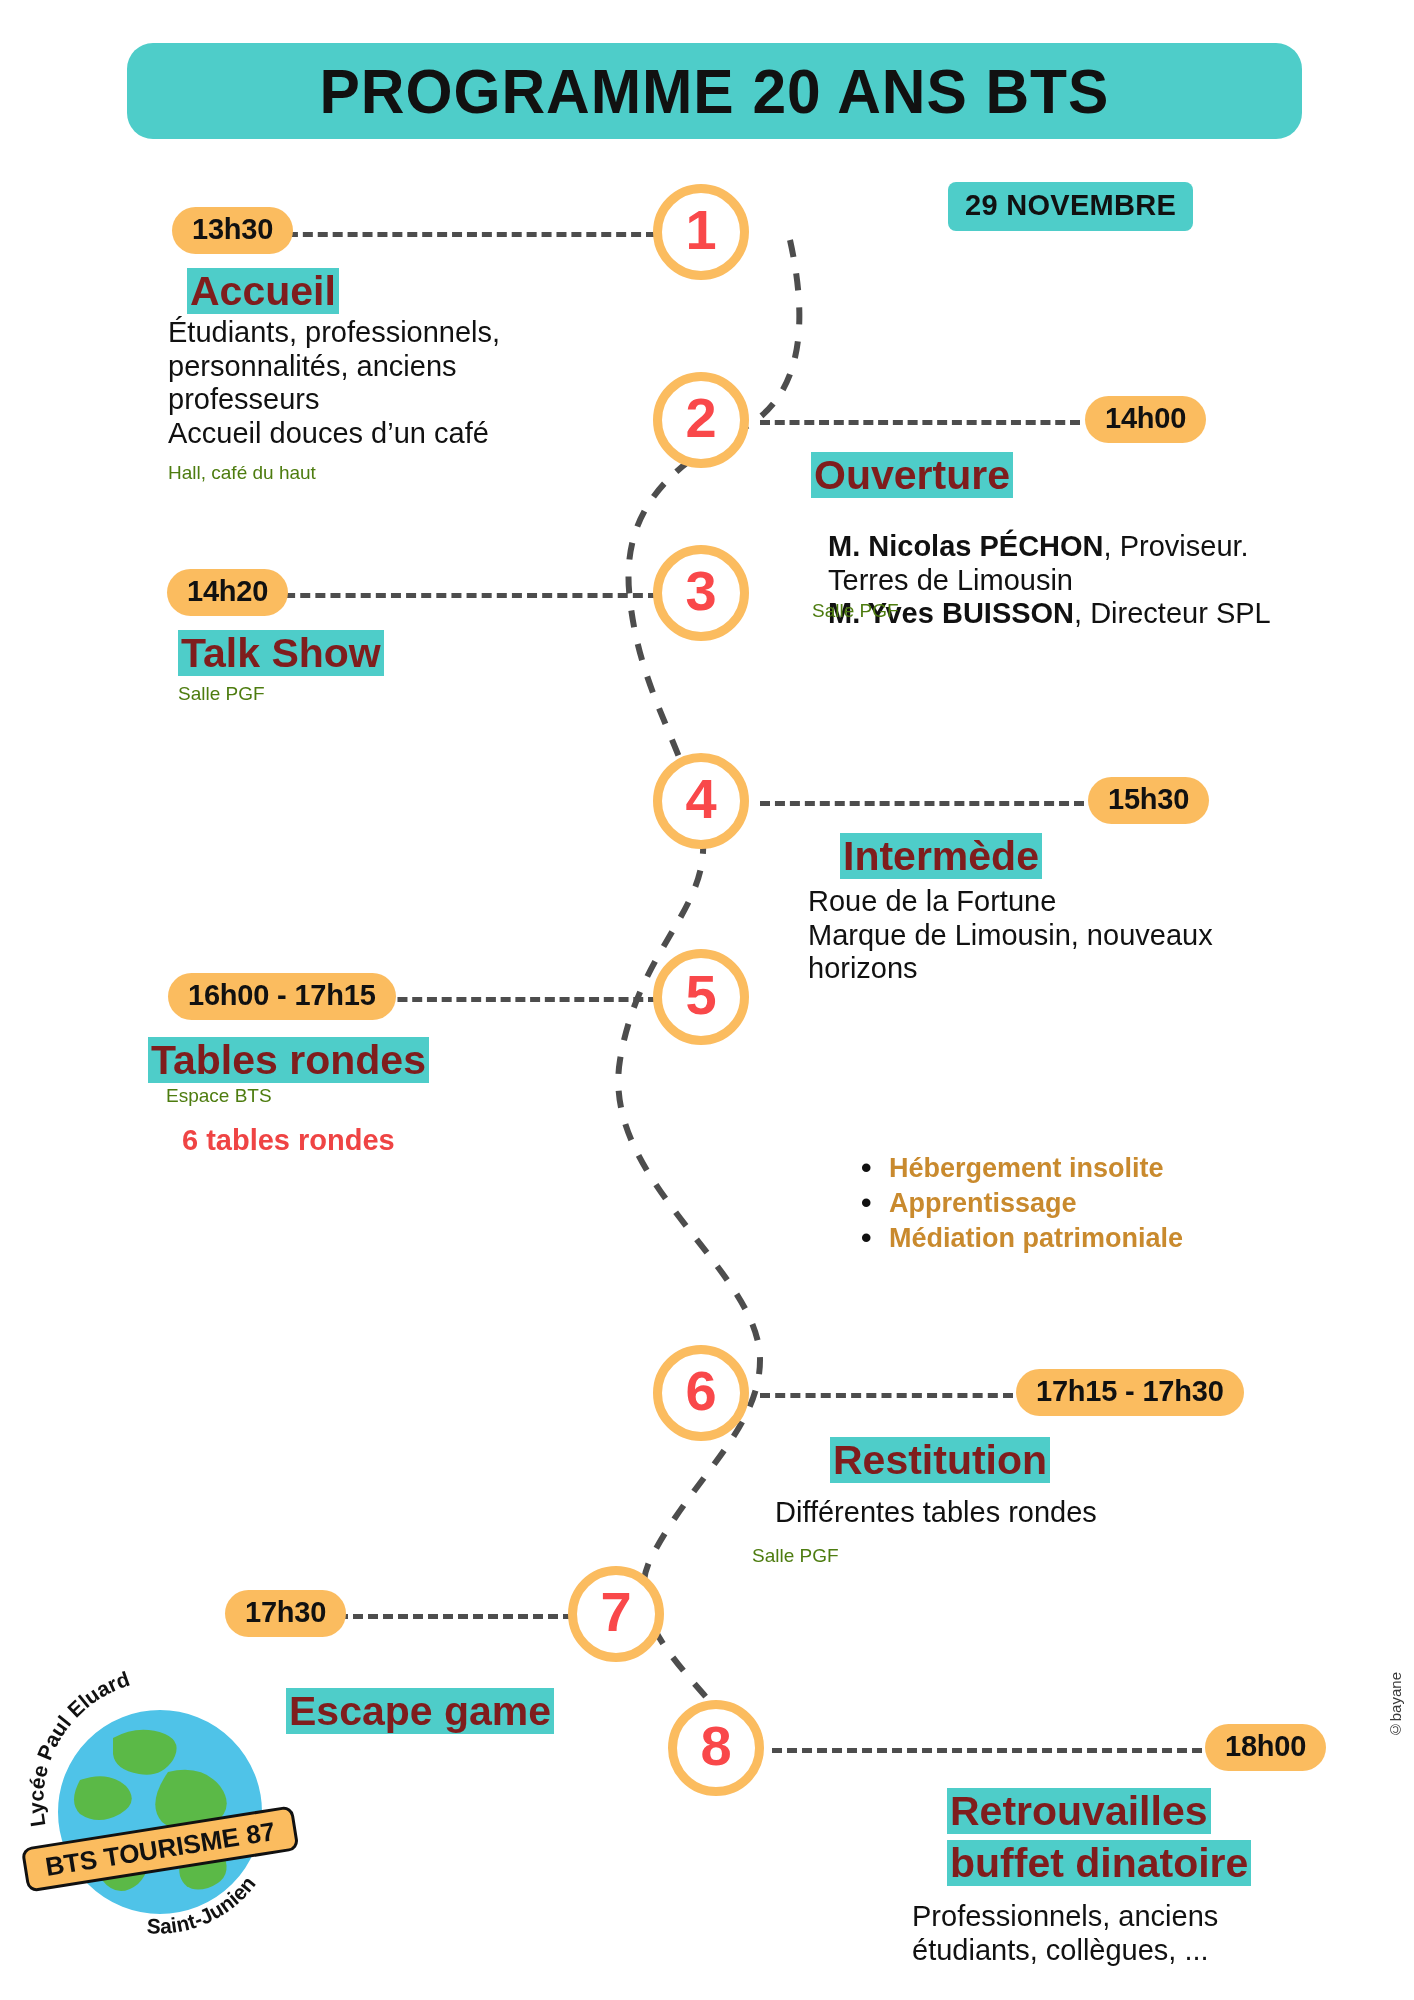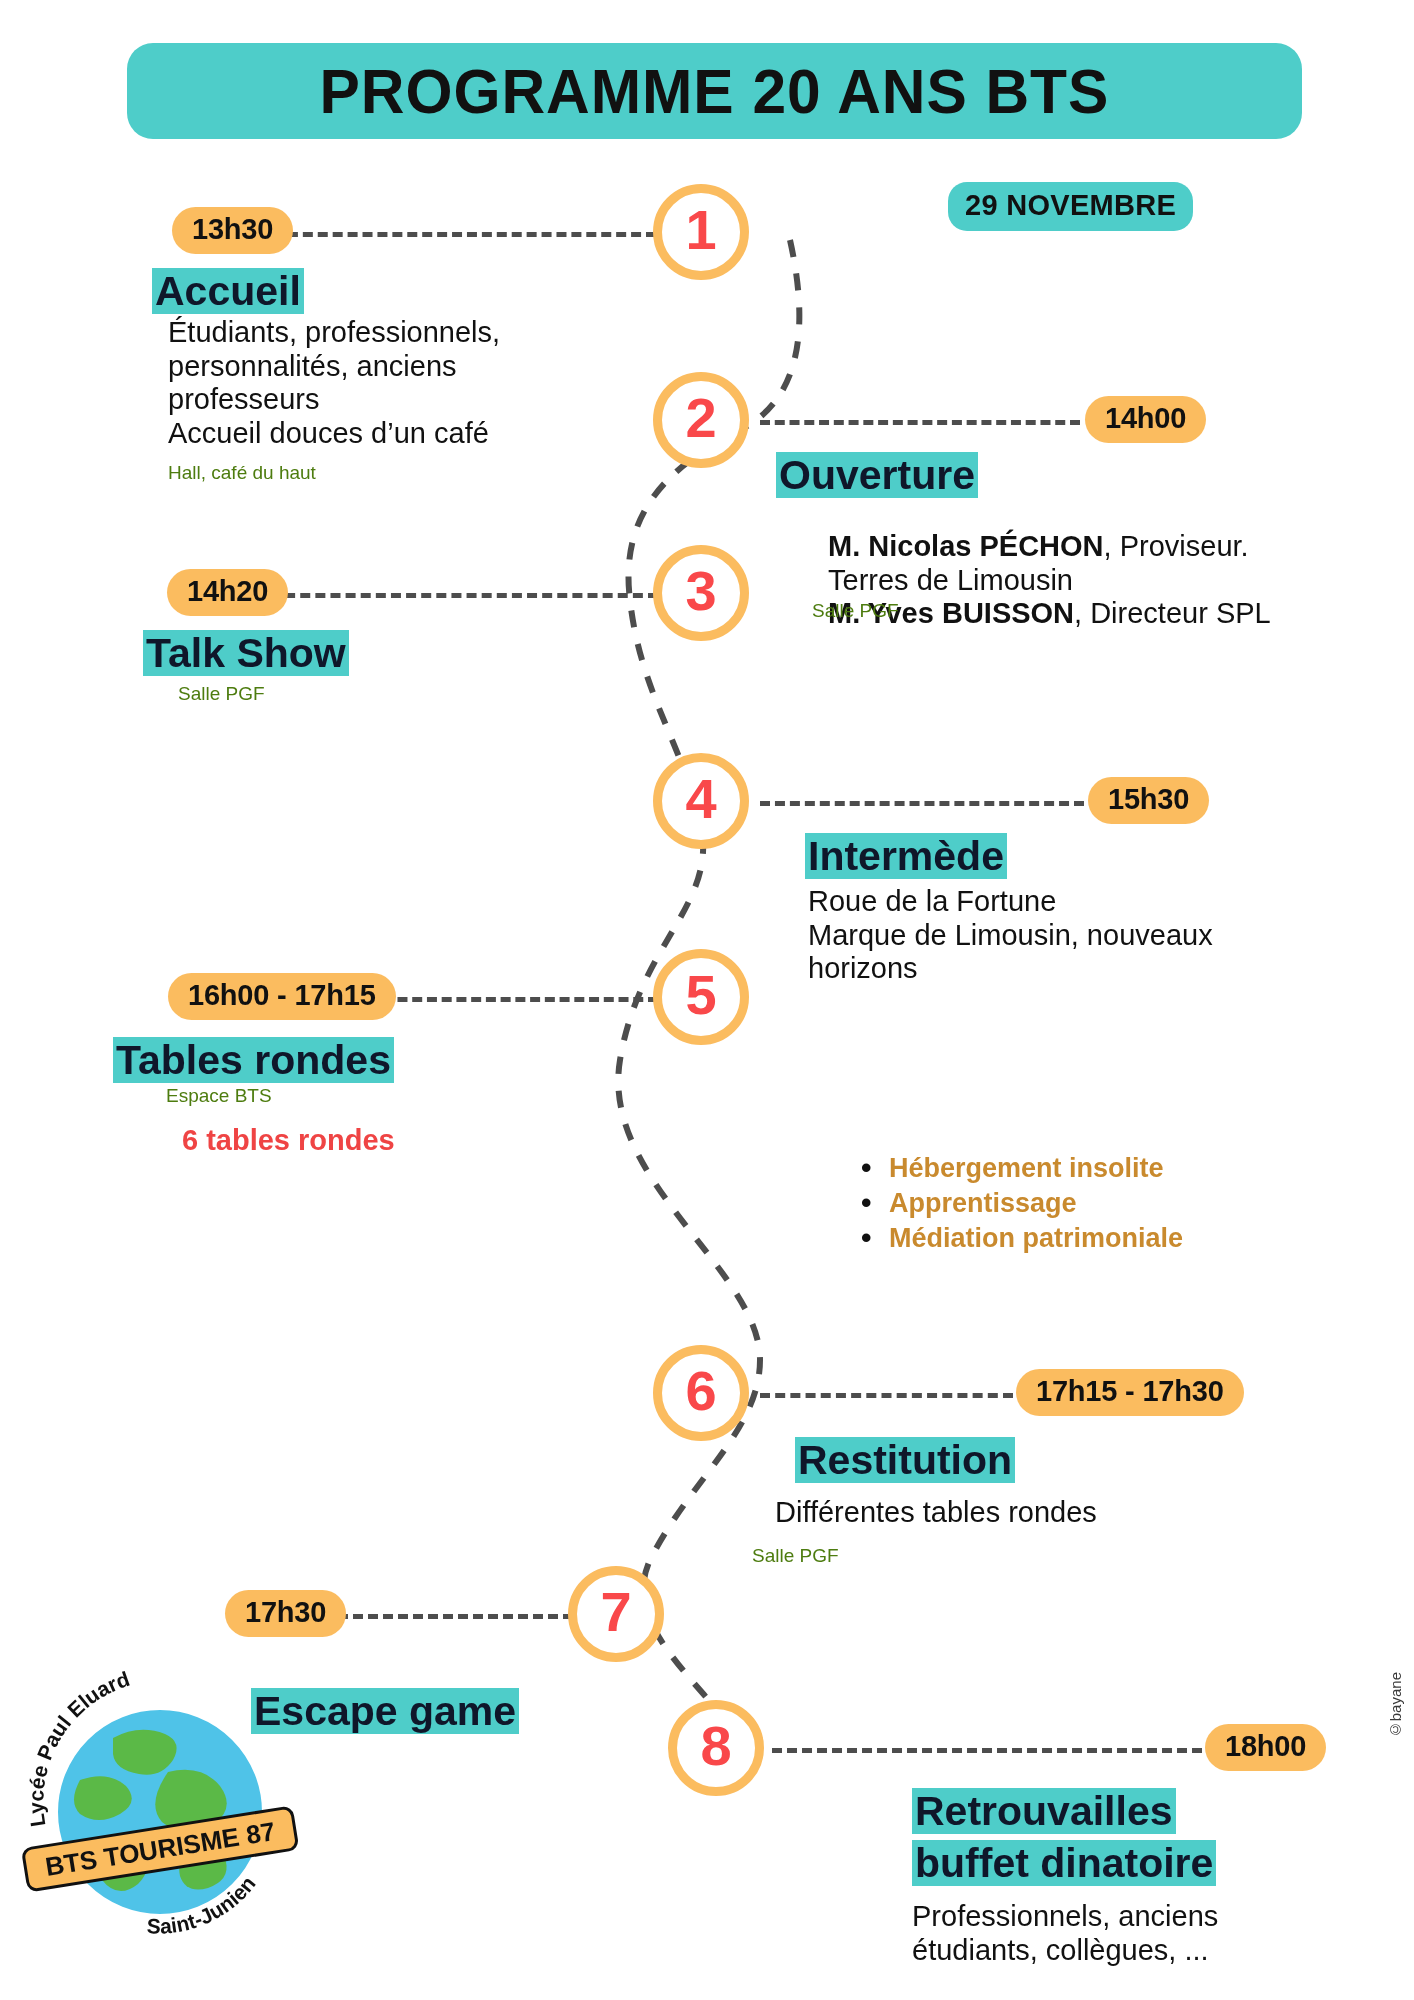--- a/index.html
+++ b/index.html
@@ -34,21 +34,21 @@
     color: #111111;
     font-family: "Liberation Sans", sans-serif;
     white-space: nowrap;
     transform: scaleX(0.96);
   }
 
   .date-badge {
     position: absolute;
     left: 948px; top: 182px;
     background: #4ecdc9;
-    border-radius: 19px;
+    border-radius: 8px;
     padding: 7px 17px 9px 17px;
     font-size: 29px;
     font-weight: 900;
     color: #111111;
     letter-spacing: 0.3px;
     white-space: nowrap;
   }
 
   
   .node {
@@ -97,23 +97,24 @@
     white-space: nowrap;
     letter-spacing: -0.2px;
     z-index: 5;
   }
 
   
   .heading {
     position: absolute;
     font-size: 41px;
     font-weight: 900;
-    color: #0f172a;
-    white-space: nowrap;
-    z-index: 4;
+    color: #7f1d1d;
+    white-space: nowrap;
+    z-index: 4;
+    margin-left: 35px;
   }
   .heading .hl {
     background: #4ecdc9;
     padding: 0 3px;
     box-decoration-break: clone;
     -webkit-box-decoration-break: clone;
   }
 
   .body-text {
     position: absolute;

